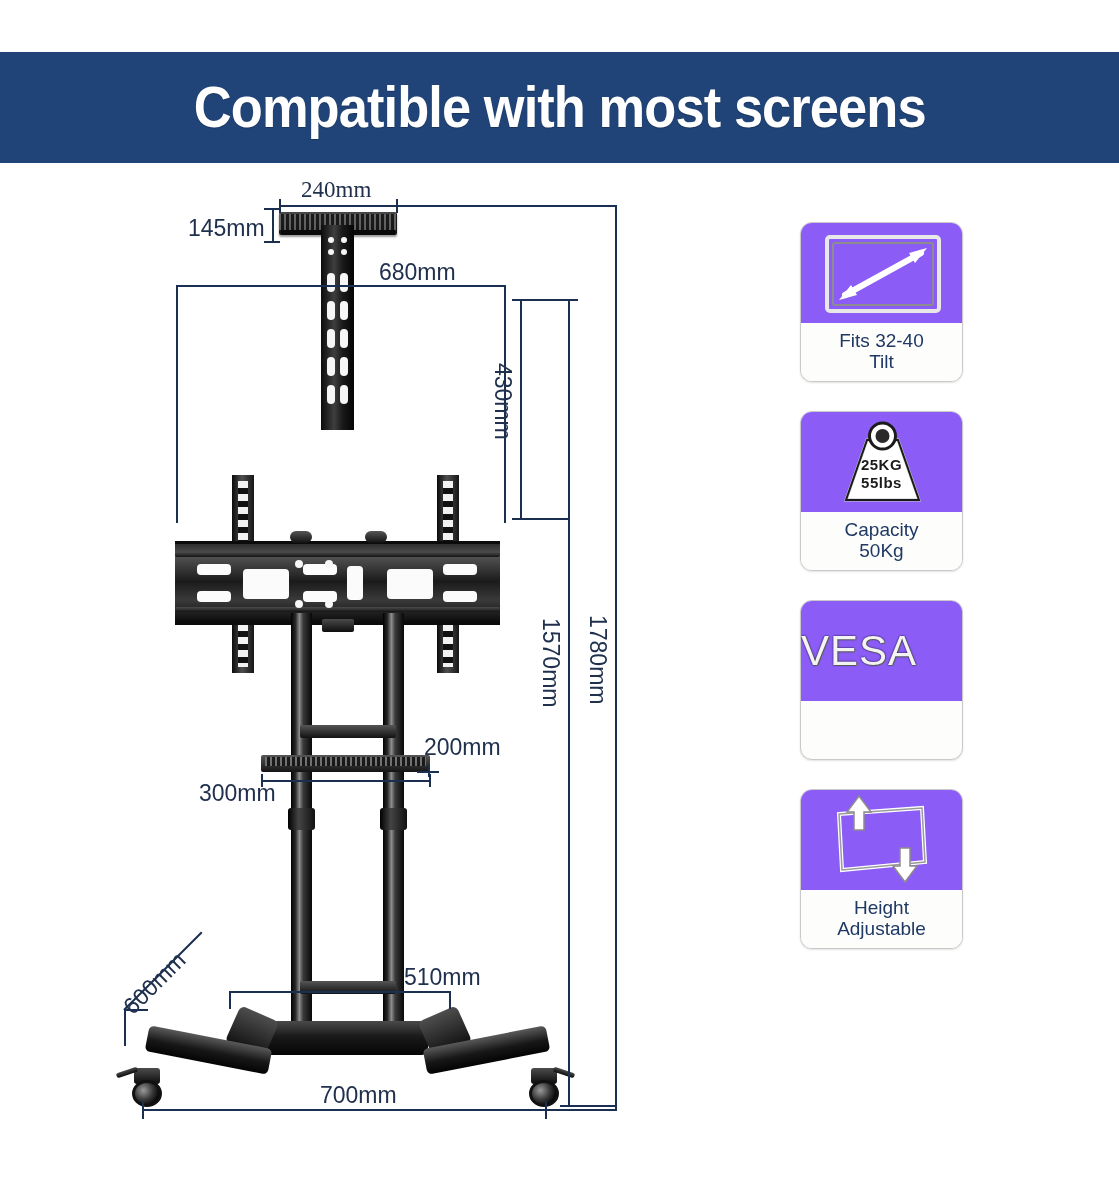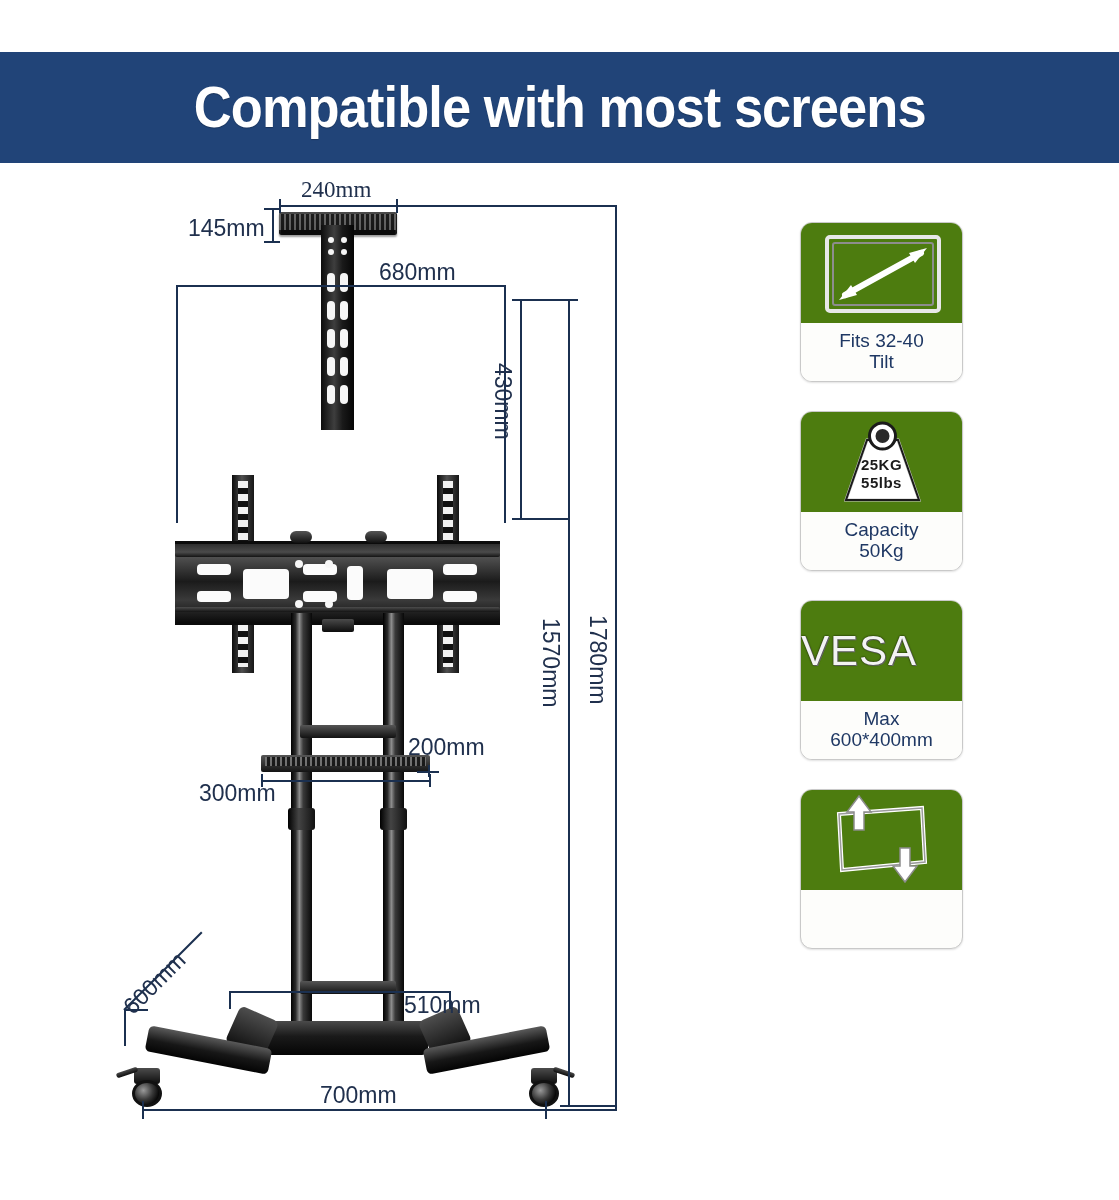--- a/index.html
+++ b/index.html
@@ -88,21 +88,21 @@
         border:3px solid #111;box-sizing:border-box;}
   .caster-lever{position:absolute;width:22px;height:5px;border-radius:2px;
         background:linear-gradient(180deg,#4a4a4a,#0d0d0d);}
 
   
   #cards{position:absolute;left:800px;top:59px;width:165px;}
   .card{position:relative;width:163px;height:160px;margin-bottom:29px;
         border-radius:12px;overflow:hidden;
         border:1px solid #c9c9c9;background:#fdfdfb;box-sizing:border-box;
         box-shadow:0 1px 2px rgba(0,0,0,.12);}
-  .card-icon{position:relative;height:100px;background:#4d7c0f;}
+  .card-icon{position:relative;height:100px;background:#8b5cf6;}
   .card-label{height:58px;display:flex;align-items:center;justify-content:center;
         text-align:center;color:#1f3864;font-size:19px;line-height:1.08;
         padding:0 4px;box-sizing:border-box;background:#fdfdfb;}
   .card-label.one-line{font-size:19px;}
   .vesa-text{position:absolute;left:0;right:0;top:50%;transform:translateY(-50%);
         color:#f3f3f3;font-size:42px;letter-spacing:1px;
         font-family:"Liberation Sans","DejaVu Sans",sans-serif;
         text-shadow:0 0 2px #000,1px 1px 0 #777;}
   .wt-num{position:absolute;left:0;right:0;text-align:center;color:#1b1b1b;
         font-size:15px;font-weight:bold;letter-spacing:.5px;
@@ -227,31 +227,31 @@
     <div class="tickh" style="left:560px;top:942px;width:56px;"></div>
     <div class="dimtext rot" style="left:564px;top:455px;">1570mm</div>
 
     <div class="dimline v" style="left:615px;top:42px;height:906px;"></div>
     <div class="tickh" style="left:398px;top:42px;width:219px;"></div>
     <div class="tickh" style="left:560px;top:946px;width:57px;"></div>
     <div class="dimtext rot" style="left:611px;top:452px;">1780mm</div>
 
     <div class="tickh" style="left:417px;top:608px;width:22px;"></div>
     <div class="dimline v" style="left:428px;top:602px;height:12px;"></div>
-    <div class="dimtext" style="left:408px;top:571px;">200mm</div>
+    <div class="dimtext" style="left:424px;top:571px;">200mm</div>
 
     <div class="dimline h" style="left:261px;top:617px;width:170px;"></div>
     <div class="tick" style="left:261px;top:611px;height:13px;"></div>
     <div class="tick" style="left:429px;top:611px;height:13px;"></div>
     <div class="dimtext" style="left:199px;top:617px;">300mm</div>
 
     <div class="dimline h" style="left:229px;top:828px;width:222px;"></div>
     <div class="tick" style="left:229px;top:828px;height:18px;"></div>
     <div class="tick" style="left:449px;top:828px;height:18px;"></div>
-    <div class="dimtext" style="left:404px;top:801px;margin-top:28px;">510mm</div>
+    <div class="dimtext" style="left:404px;top:801px;">510mm</div>
 
     <div class="dimline h" style="left:124px;top:846px;width:110px;transform:rotate(-45deg);transform-origin:left center;"></div>
     <div class="dimline h" style="left:124px;top:846px;width:24px;"></div>
     <div class="dimline v" style="left:124px;top:846px;height:37px;"></div>
     <div class="dimtext diag" style="left:118px;top:838px;">600mm</div>
 
     <div class="dimline h" style="left:142px;top:946px;width:475px;"></div>
     <div class="tick" style="left:142px;top:938px;height:18px;"></div>
     <div class="tick" style="left:545px;top:938px;height:18px;"></div>
     <div class="dimtext" style="left:320px;top:919px;">700mm</div>
@@ -293,33 +293,33 @@
           <div>Capacity</div>
           <div>50Kg</div>
         </div>
       </div>
     </div>
 
     <div class="card">
       <div class="card-icon">
         <div class="vesa-text">VESA</div>
       </div>
-      <div class="card-label">
-        <div>
-          <div>Max</div>
-          <div>600*400mm</div>
-        </div>
-      </div>
     </div>
 
     <div class="card">
       <div class="card-icon">
         <svg width="163" height="100" viewBox="0 0 163 100">
           <path d="M38 24 L121 18 L124 72 L41 80 Z" fill="none" stroke="#ffffff" stroke-width="4"></path>
           <path d="M38 24 L121 18 L124 72 L41 80 Z" fill="none" stroke="#9a9a9a" stroke-width="1.5"></path>
           <polygon points="58,6 70,22 63,22 63,40 53,40 53,22 46,22" fill="#ffffff" stroke="#8c8c8c" stroke-width="1.5"></polygon>
           <polygon points="104,92 92,76 99,76 99,58 109,58 109,76 116,76" fill="#ffffff" stroke="#8c8c8c" stroke-width="1.5"></polygon>
         </svg>
       </div>
+      <div class="card-label">
+        <div>
+          <div>Height</div>
+          <div>Adjustable</div>
+        </div>
+      </div>
     </div>
 
   </div>
 </div>
 
 </body></html>

